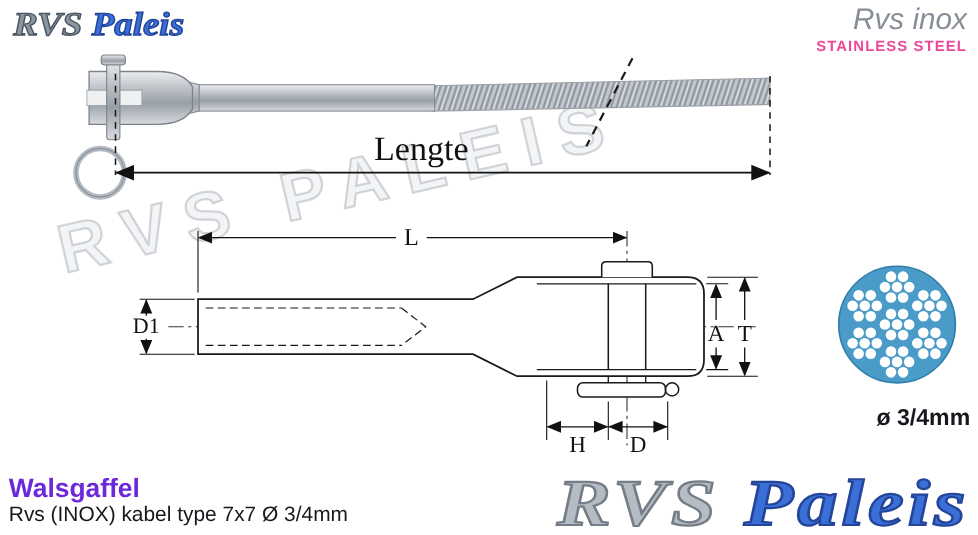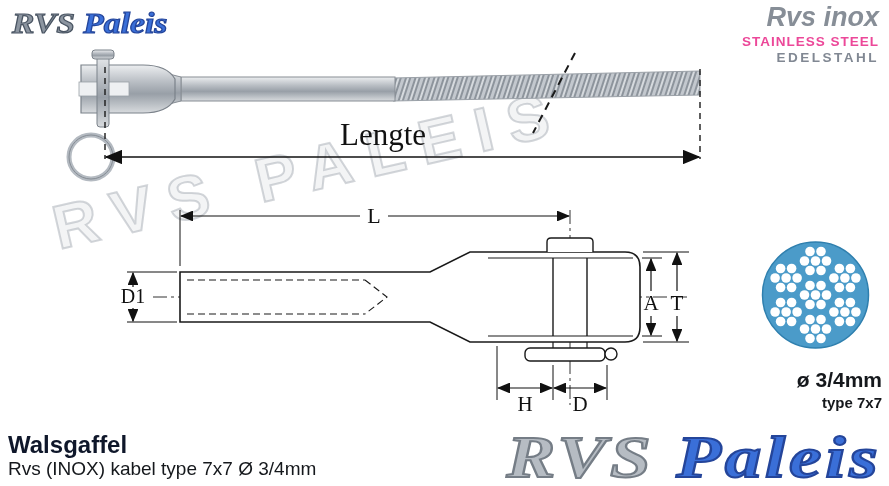--- a/index.html
+++ b/index.html
@@ -21,34 +21,34 @@
   
   .logo-tl {
     position:absolute; left:12px; top:6px; z-index:2;
     font-family:"Liberation Serif", serif; font-style:italic; font-weight:bold;
     font-size:30px; white-space:nowrap; transform:scaleX(1.12); transform-origin:left top;
   }
   .logo-rvs   { color:#8c95a0; -webkit-text-stroke:1.2px #4a5563; }
   .logo-paleis{ color:#3a6fd8; -webkit-text-stroke:1.2px #24459a; }
   
   .logo-tr { position:absolute; right:10px; top:4px; z-index:2; text-align:right; }
-  .tr-name  { font-style:italic; font-weight:bold; font-size:27px; color:#878e97; line-height:1.0; }
+  .tr-name  { font-style:italic; font-weight:normal; font-size:27px; color:#878e97; line-height:1.0; }
   .tr-line1 { font-weight:bold; font-size:13.5px; color:#ec4899; letter-spacing:1px; margin-top:3px; }
   .tr-line2 { font-weight:bold; font-size:13.5px; color:#818893; letter-spacing:2.5px; margin-top:1px; }
   
   .photo   { position:absolute; left:55px;  top:45px;  width:660px; height:155px; z-index:1; }
   .drawing { position:absolute; left:95px;  top:200px; width:600px; height:222px; z-index:1; }
   
   .cable-wrap { position:absolute; left:752px; top:232px; width:130px; text-align:right; z-index:1; }
   .cable-wrap svg { display:block; margin:0 auto; }
   .cable-size { margin-top:10px; font-weight:bold; font-size:21px; color:#15181c; }
   .cable-type { margin-top:2px;  font-weight:bold; font-size:15px; color:#15181c; }
   
   .product-info { position:absolute; left:8px; bottom:5px; z-index:2; }
-  .product-title    { font-weight:bold; font-size:24px; color:#0f172a; line-height:1.1; }
+  .product-title    { font-weight:bold; font-size:24px; color:#6d28d9; line-height:1.1; }
   .product-subtitle { font-weight:normal; font-size:19px; color:#15181c; line-height:1.2; }
   
   .logo-br {
     position:absolute; right:8px; bottom:-6px; z-index:2;
     font-family:"Liberation Serif", serif; font-style:italic; font-weight:bold;
     font-size:60px; white-space:nowrap; letter-spacing:3px;
     transform:scaleX(1.22); transform-origin:right bottom;
   }
   .logo-rvs-big   { color:#b6bcc3; -webkit-text-stroke:2px #757d86; }
   .logo-paleis-big{ color:#3a6fd8; -webkit-text-stroke:2px #24459a; }
@@ -65,21 +65,20 @@
   <div class="watermark">RVS PALEIS</div>
 
   <div class="logo-tl">
     <span class="logo-rvs">RVS</span>
     <span class="logo-paleis">Paleis</span>
   </div>
 
   <div class="logo-tr">
     <div class="tr-name">Rvs inox</div>
     <div class="tr-line1">STAINLESS STEEL</div>
-    <div class="tr-line2">EDELSTAHL</div>
   </div>
 
   <svg class="photo" viewBox="0 0 660 155">
     <defs>
       <linearGradient id="metal" x1="0" y1="0" x2="0" y2="1">
         <stop offset="0" stop-color="#eceef0"></stop>
         <stop offset="0.35" stop-color="#b9bec4"></stop>
         <stop offset="0.6" stop-color="#989fa7"></stop>
         <stop offset="1" stop-color="#d8dbde"></stop>
       </linearGradient>
@@ -216,21 +215,20 @@
           <circle cx="89.9" cy="46.0" r="4.8" fill="#fff"></circle>
           <circle cx="100.9" cy="46.0" r="4.8" fill="#fff"></circle>
           <circle cx="95.4" cy="55.5" r="4.8" fill="#fff"></circle>
           <circle cx="84.4" cy="55.5" r="4.8" fill="#fff"></circle>
           <circle cx="78.9" cy="46.0" r="4.8" fill="#fff"></circle>
           <circle cx="84.4" cy="36.5" r="4.8" fill="#fff"></circle>
           <circle cx="95.4" cy="36.5" r="4.8" fill="#fff"></circle>
         </g>
     </svg>
     <div class="cable-size">ø 3/4mm</div>
-    <div class="cable-type">type 7x7</div>
   </div>
 
   <div class="product-info">
     <div class="product-title">Walsgaffel</div>
     <div class="product-subtitle">Rvs (INOX) kabel type 7x7 Ø 3/4mm</div>
   </div>
 
   <div class="logo-br">
     <span class="logo-rvs-big">RVS</span>
     <span class="logo-paleis-big">Paleis</span>

